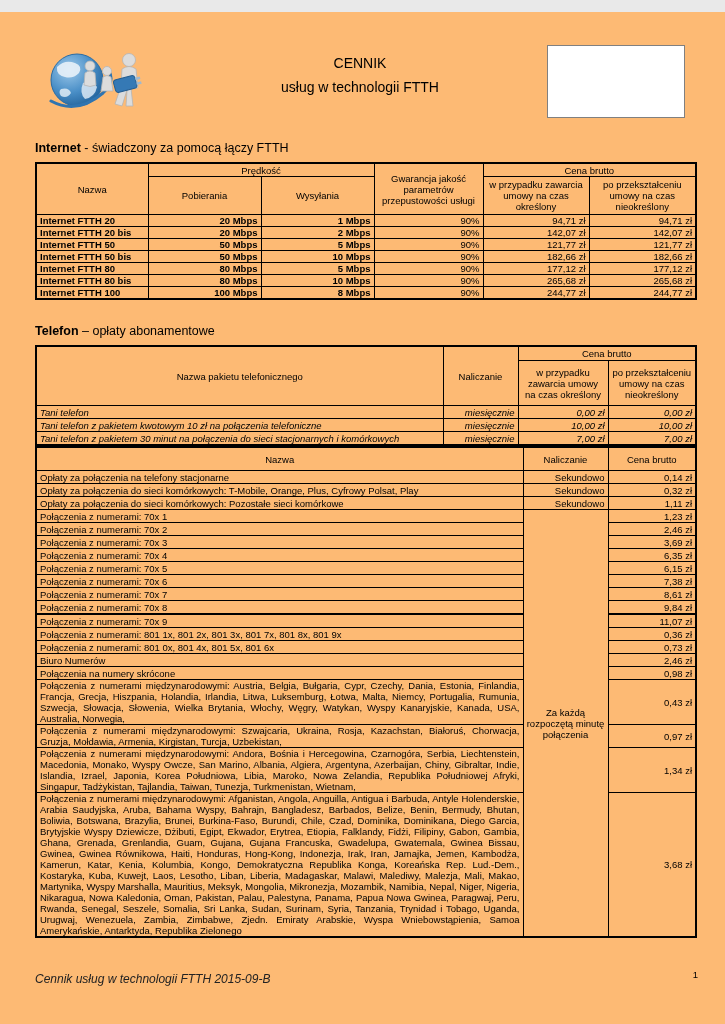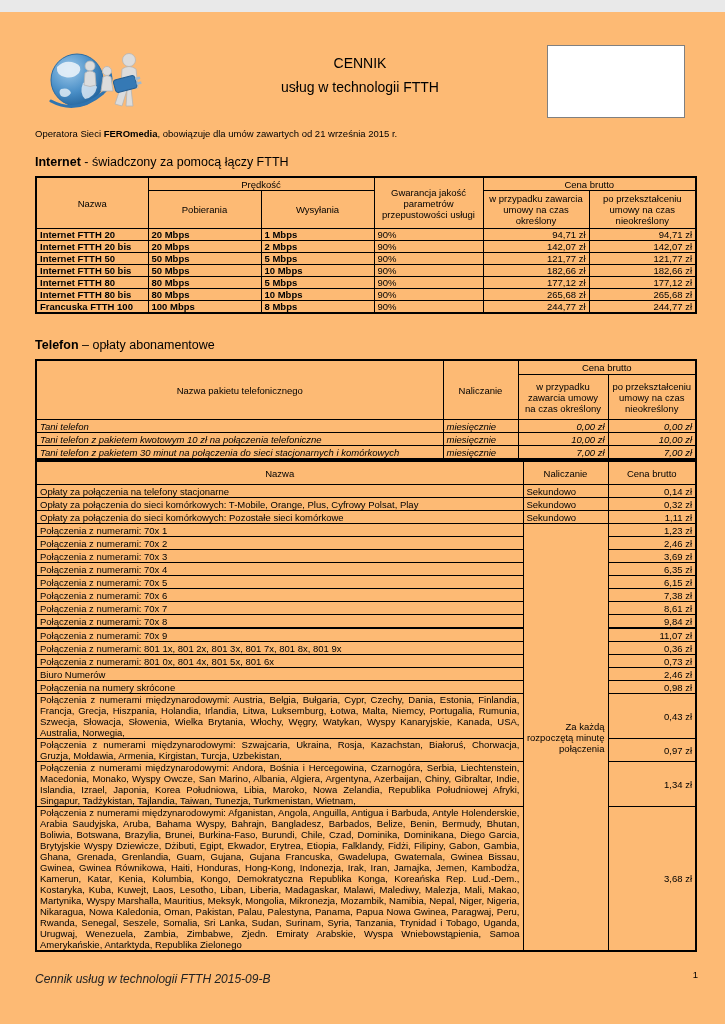--- a/index.html
+++ b/index.html
@@ -23,37 +23,37 @@
   .section-heading { font-size:12.5px; margin:0; font-weight:normal; }
   .section-heading .h-bold { font-weight:bold; }
   #h-internet { margin:16px 0 7px 0; }
   #h-tel1 { margin:24px 0 7px 0; }
   #h-tel2 { margin:13px 0 6px 0; }
   
   table.tbl { border-collapse:collapse; width:660px; table-layout:fixed; border:2px solid #000; }
   .tbl th, .tbl td { border:1px solid #000; font-size:9.5px; padding:0 3px; vertical-align:middle; overflow:hidden; }
   .tbl th { font-weight:normal; text-align:center; line-height:11px; }
   .tbl td { line-height:11px; }
-  .center { text-align:left; }
+  .center { text-align:right; }
   .right { text-align:right; }
   .bold { font-weight:bold; }
   .justify { text-align:justify; font-size:9.2px; line-height:11px; padding:1px 3px; vertical-align:top; }
   
   .t1 thead tr.r1 th { height:12px; }
   .t1 thead tr.r2 th { height:37px; }
   .t1 tbody td { height:11px; line-height:10px; }
   
   .t2 thead tr.r1 th { height:13px; }
   .t2 thead tr.r2 th { height:44px; }
   .t2 tbody td { height:12px;font-style:italic; }
   
   .t3 thead th { height:22px; }
   .t3 tbody td { height:12px; }
   .t3 tbody tr:nth-child(12) td { border-top-width:2px; }
-  .merged { vertical-align:top; padding-top:20px; line-height:11.5px; text-align:right; }
+  .merged { vertical-align:top; padding-top:20px; line-height:11.5px; text-align:center; }
   
   .footer-left { position:absolute; left:35px; top:960px; font-size:12px; font-style:italic; color:#222; }
   .footer-page { position:absolute; right:27px; top:957px; font-size:9.5px; }
 </style>
 </head>
 <body>
 
 <div class="page">
 
   <div class="header">
@@ -87,21 +87,20 @@
         </g>
       </svg>
     </div>
     <div class="title-block">
       <div class="title1">CENNIK</div>
       <div class="title2">usług w technologii FTTH</div>
     </div>
     <div class="stamp-box"></div>
   </div>
 
-  <p class="intro"><span>Operatora Sieci </span><b>FEROmedia</b><span>, obowiązuje dla umów zawartych od 21 września 2015 r.</span></p>
 
   <h2 class="section-heading" id="h-internet"><span class="h-bold">Internet</span><span> - świadczony za pomocą łączy FTTH</span></h2>
 
   <table class="tbl t1">
     <colgroup>
         <col style="width:112px">
         <col style="width:113px">
         <col style="width:113px">
         <col style="width:109px">
         <col style="width:106px">
@@ -164,21 +163,21 @@
         </tr>
         <tr>
           <td class="bold">Internet FTTH 80 bis</td>
           <td class="bold center">80 Mbps</td>
           <td class="bold center">10 Mbps</td>
           <td class="center">90%</td>
           <td class="right">265,68 zł</td>
           <td class="right">265,68 zł</td>
         </tr>
         <tr>
-          <td class="bold">Francuska FTTH 100</td>
+          <td class="bold">Internet FTTH 100</td>
           <td class="bold center">100 Mbps</td>
           <td class="bold center">8 Mbps</td>
           <td class="center">90%</td>
           <td class="right">244,77 zł</td>
           <td class="right">244,77 zł</td>
         </tr>
       </tbody>
   </table>
 
   <h2 class="section-heading" id="h-tel1"><span class="h-bold">Telefon</span><span> – opłaty abonamentowe</span></h2>

